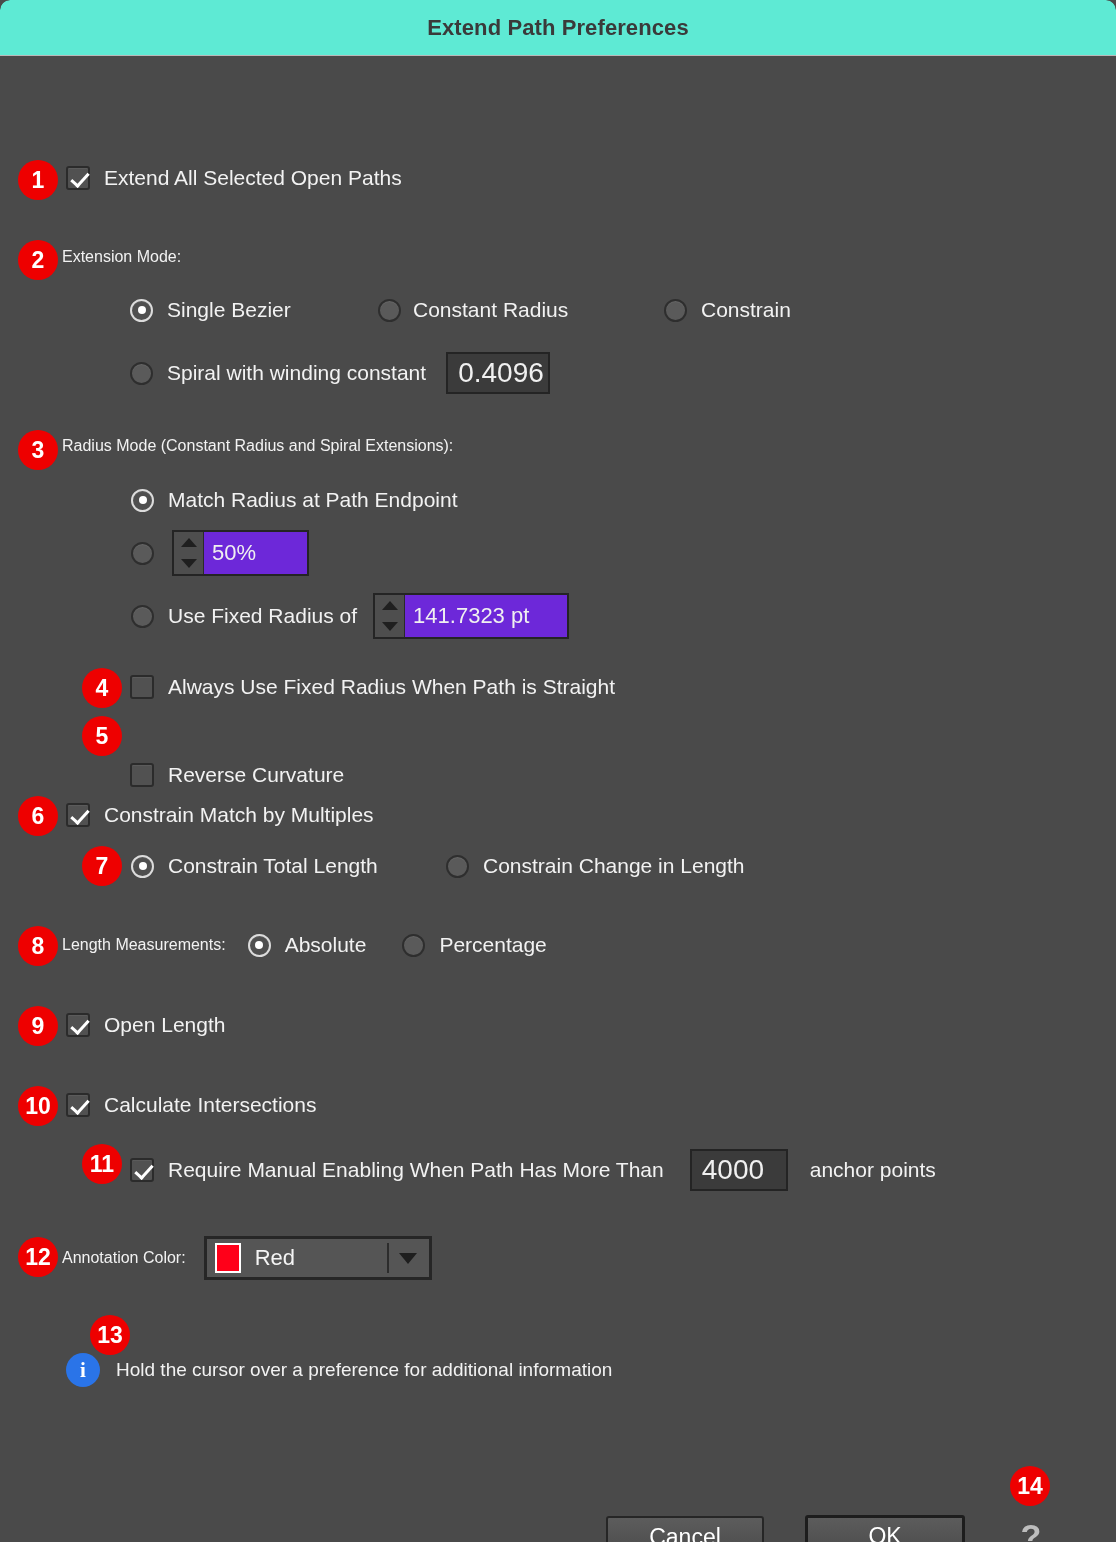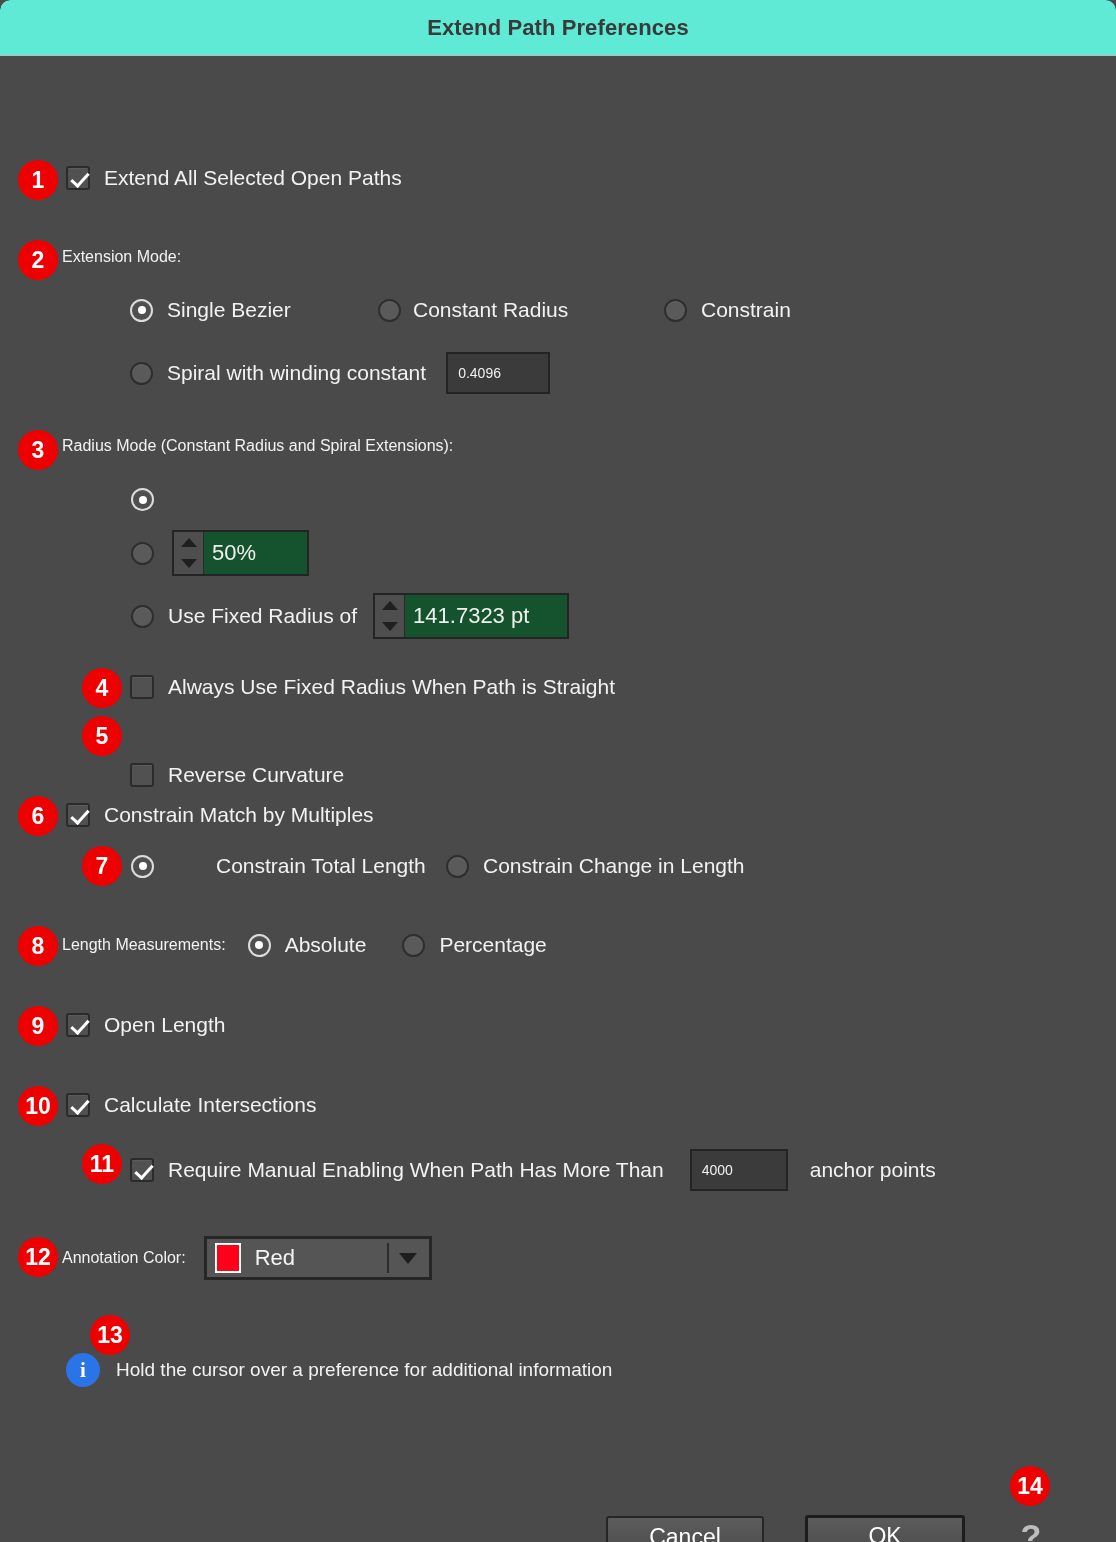--- a/index.html
+++ b/index.html
@@ -75,29 +75,29 @@
     width: 8px; height: 8px;
     margin-left: -4px; margin-top: -4px;
     border-radius: 50%;
     background: #ffffff;
   }
   
   .field {
     background: #3b3b3b;
     border: 2px solid #242424;
     color: #f0f0f0;
-    font-size: 14px;
+    font-size: 28px;
     padding: 4px 10px;
     display: flex; align-items: center;
     height: 42px;
   }
   
   .stepper {
     display: flex; align-items: stretch;
-    background: #14532d;
+    background: #6d28d9;
     border: 2px solid #242424;
     height: 46px;
   }
   .stepper .arrows {
     width: 30px;
     display: flex; flex-direction: column;
     background: #4e4e4e;
     border-right: 1px solid #2a2a2a;
   }
   .stepper .arrows .ar {
@@ -232,20 +232,21 @@
         <span>0.4096</span>
       </div>
     </div>
 
     <div class="row" style="left:62px; top:381px;">
       <span class="lbl hdr">Radius Mode (Constant Radius and Spiral Extensions):</span>
     </div>
 
     <div class="row" style="left:131px; top:432px;">
       <div class="rb checked"></div>
+      <span class="lbl" style="margin-left:14px;">Match Radius at Path Endpoint</span>
     </div>
 
     <div class="row" style="left:131px; top:474px;">
       <div class="rb"></div>
       <div class="stepper" style="margin-left:18px; width:137px;">
         <div class="arrows">
           <div class="ar up"></div>
           <div class="ar dn"></div>
         </div>
         <div class="sval">50%</div>
@@ -272,21 +273,21 @@
     <div class="row" style="left:130px; top:707px;">
       <div class="cb"></div>
       <span class="lbl" style="margin-left:14px;">Reverse Curvature</span>
     </div>
 
     <div class="row" style="left:66px; top:747px;">
       <div class="cb checked"></div>
       <span class="lbl" style="margin-left:14px;">Constrain Match by Multiples</span>
     </div>
 
-    <div class="row" style="left:131px; top:798px;gap:48px;">
+    <div class="row" style="left:131px; top:798px;">
       <div class="rb checked"></div>
       <span class="lbl" style="margin-left:14px;">Constrain Total Length</span>
     </div>
     <div class="row" style="left:446px; top:798px;">
       <div class="rb"></div>
       <span class="lbl" style="margin-left:14px;">Constrain Change in Length</span>
     </div>
 
     <div class="row" style="left:62px; top:877px;">
       <span class="lbl hdr">Length Measurements:</span>

